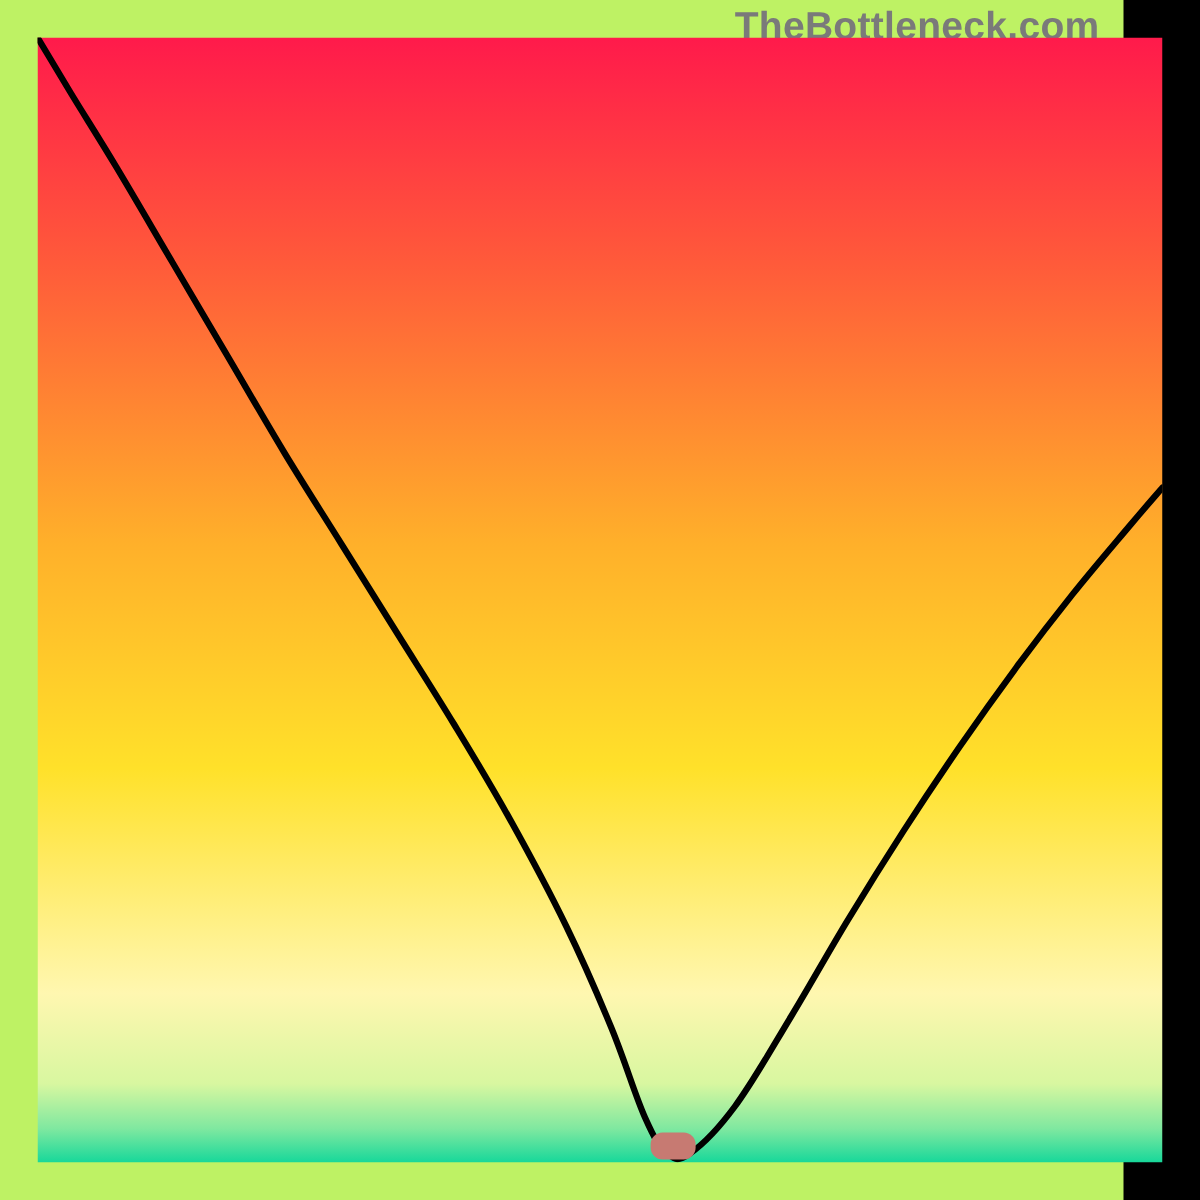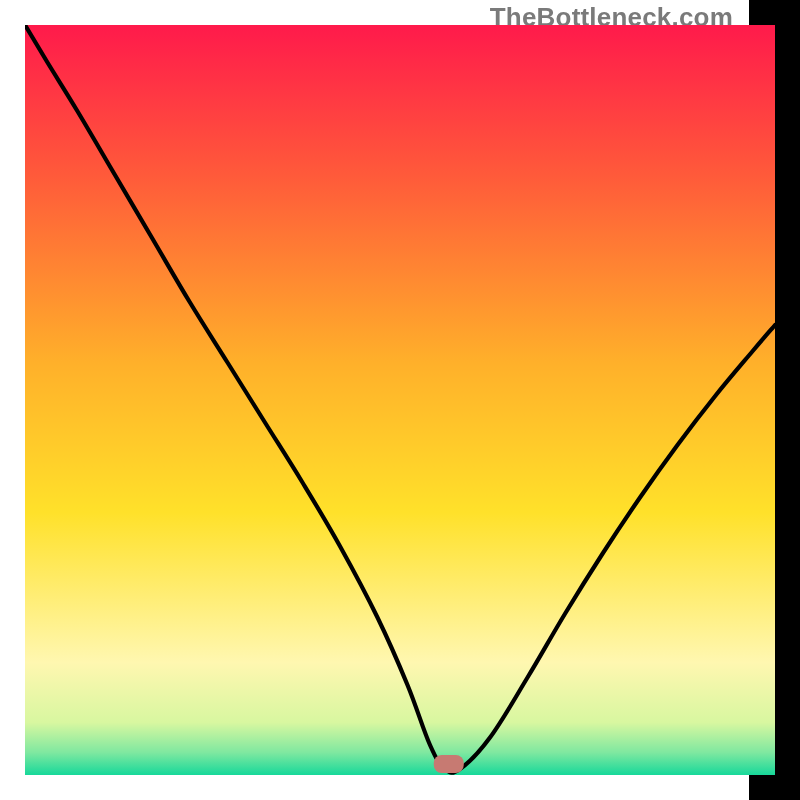--- a/index.html
+++ b/index.html
@@ -7,21 +7,21 @@
     padding: 0;
     width: 800px;
     height: 800px;
     overflow: hidden;
     background: #000;
   }
   .container {
     position: relative;
     width: 749px;
     height: 800px;
-    background: #ffffff;
+    background: #bef264;
   }
   .watermark {
     position: absolute;
     top: 2px;
     right: 16px;
     font-family: Arial, Helvetica, sans-serif;
     font-size: 26px;
     font-weight: 600;
     color: #7a7a7a;
     letter-spacing: 0.2px;

